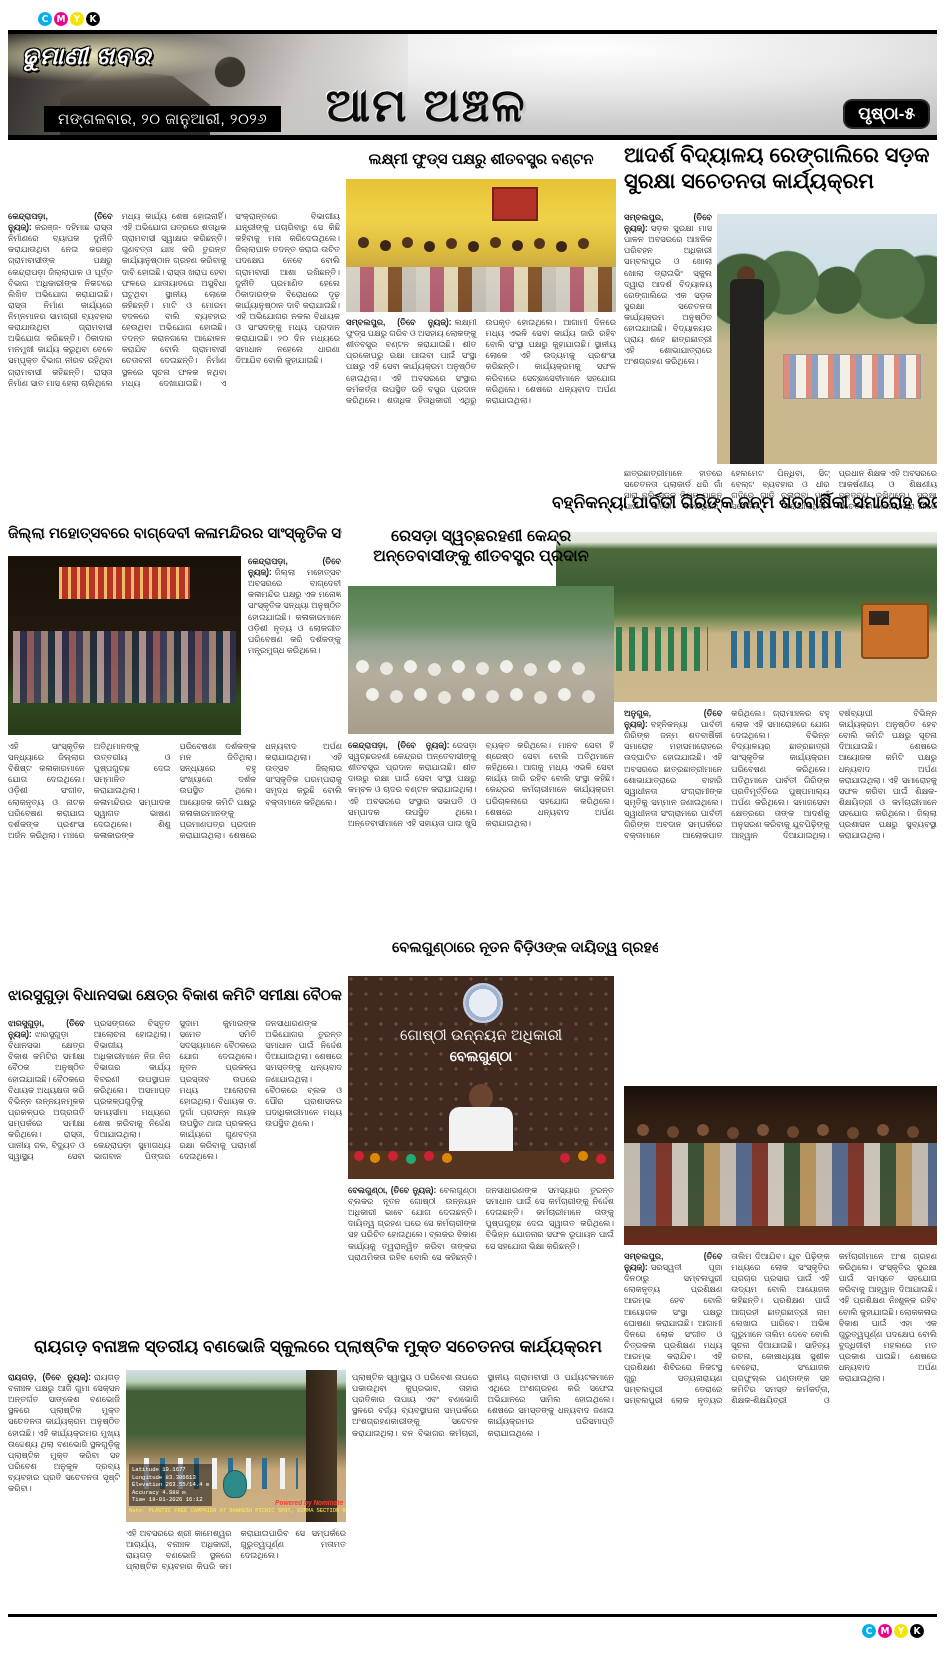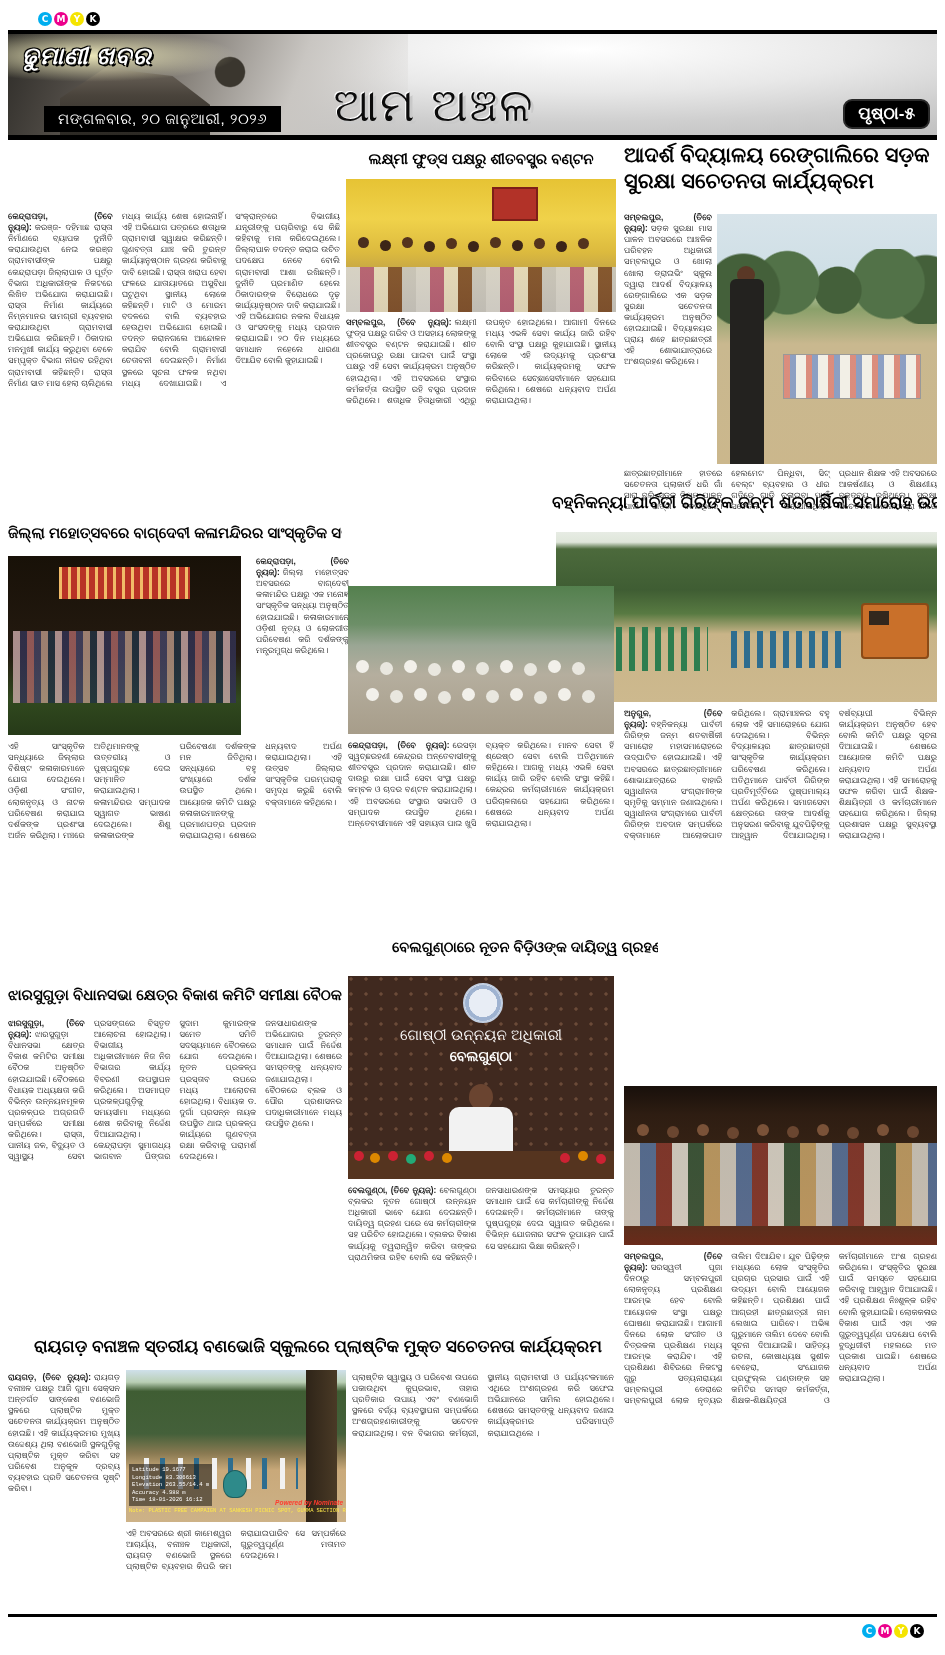--- a/index.html
+++ b/index.html
@@ -15,21 +15,21 @@
       background:linear-gradient(180deg,#6e665c 0%,#4a443c 40%,#2c2924 100%);
       clip-path:polygon(0 45%,30% 0,75% 12%,100% 55%,100% 100%,0 100%);}
   .mast-palm{position:absolute;left:205px;top:18px;width:34px;height:40px;border-radius:50%;
       background:radial-gradient(circle,#3a362e 0%,#3a362e 55%,transparent 60%);}
   .mast-glow{position:absolute;left:0;top:0;width:230px;height:48px;
       background:radial-gradient(ellipse at 35% 45%,rgba(255,250,200,.9),rgba(255,250,200,0) 70%);}
   .brand{position:absolute;left:14px;top:8px;font-size:24px;font-weight:bold;color:#fff;letter-spacing:1px;
       text-shadow:2px 2px 0 #000,-1px -1px 0 #000,1px -1px 0 #000,-1px 1px 0 #000;font-style:italic;}
   .datebox{position:absolute;left:36px;bottom:3px;background:#000;color:#fff;font-size:15px;
       padding:4px 14px;letter-spacing:.5px;}
-  .paper-title{position:absolute;left:296px;top:44px;width:260px;text-align:center;font-size:46px;font-weight:400;
+  .paper-title{position:absolute;left:288px;top:44px;width:260px;text-align:center;font-size:46px;font-weight:700;
       color:#0b0b0b;letter-spacing:2px;text-shadow:3px 3px 0 #c9c9c9,-1px -1px 0 #fff;}
   .pagenum{position:absolute;right:7px;bottom:6px;background:#000;color:#fff;border:2px solid #2a2a2a;
       border-radius:9px;padding:3px 13px;font-size:17px;font-weight:bold;}
   
   .cmyk{position:absolute;display:flex;gap:2px;}
   .cmyk span{width:14px;height:14px;border-radius:50%;color:#fff;font-size:9px;font-weight:bold;
       display:flex;align-items:center;justify-content:center;font-family:"DejaVu Sans",sans-serif;}
   
   .hl{position:absolute;font-weight:bold;color:#000;line-height:1.25;overflow:hidden;}
   .nowrap{white-space:nowrap;}
@@ -155,27 +155,31 @@
   </div>
   <div class="body-text cols3" style="left:624px;top:708px;width:313px;height:302px;">
     <span class="dateline">ଅନୁଗୁଳ, (ତିବେ ନ୍ୟୁଜ୍):</span><span>ବହ୍ନିକନ୍ୟା ପାର୍ବତୀ ଗିରିଙ୍କ ଜନ୍ମ ଶତବାର୍ଷିକୀ ସମାରୋହ ମହାସମାରୋହରେ ଉଦ୍‌ଘାଟିତ ହୋଇଯାଇଛି। ଏହି ଅବସରରେ ଛାତ୍ରଛାତ୍ରୀମାନେ ଶୋଭାଯାତ୍ରାରେ ବାହାରି ସ୍ୱାଧୀନତା ସଂଗ୍ରାମୀଙ୍କ ସ୍ମୃତିକୁ ସମ୍ମାନ ଜଣାଇଥିଲେ। ସ୍ୱାଧୀନତା ସଂଗ୍ରାମରେ ପାର୍ବତୀ ଗିରିଙ୍କ ଅବଦାନ ସମ୍ପର୍କରେ ବକ୍ତାମାନେ ଆଲୋକପାତ କରିଥିଲେ। ଗ୍ରାମାଞ୍ଚଳର ବହୁ ଲୋକ ଏହି ସମାରୋହରେ ଯୋଗ ଦେଇଥିଲେ। ବିଭିନ୍ନ ବିଦ୍ୟାଳୟର ଛାତ୍ରଛାତ୍ରୀ ସାଂସ୍କୃତିକ କାର୍ଯ୍ୟକ୍ରମ ପରିବେଷଣ କରିଥିଲେ। ଅତିଥିମାନେ ପାର୍ବତୀ ଗିରିଙ୍କ ପ୍ରତିମୂର୍ତ୍ତିରେ ପୁଷ୍ପମାଲ୍ୟ ଅର୍ପଣ କରିଥିଲେ। ସମାଜସେବା କ୍ଷେତ୍ରରେ ତାଙ୍କ ଆଦର୍ଶକୁ ଅନୁସରଣ କରିବାକୁ ଯୁବପିଢ଼ିଙ୍କୁ ଆହ୍ୱାନ ଦିଆଯାଇଥିଲା। ବର୍ଷବ୍ୟାପୀ ବିଭିନ୍ନ କାର୍ଯ୍ୟକ୍ରମ ଅନୁଷ୍ଠିତ ହେବ ବୋଲି କମିଟି ପକ୍ଷରୁ ସୂଚନା ଦିଆଯାଇଛି। ଶେଷରେ ଆୟୋଜକ କମିଟି ପକ୍ଷରୁ ଧନ୍ୟବାଦ ଅର୍ପଣ କରାଯାଇଥିଲା। ଏହି ସମାରୋହକୁ ସଫଳ କରିବା ପାଇଁ ଶିକ୍ଷକ-ଶିକ୍ଷୟିତ୍ରୀ ଓ କର୍ମଚାରୀମାନେ ସହଯୋଗ କରିଥିଲେ। ଜିଲ୍ଲା ପ୍ରଶାସନ ପକ୍ଷରୁ ସୁବ୍ୟବସ୍ଥା କରାଯାଇଥିଲା।</span>
   </div>
 
   <div class="hl nowrap" style="left:8px;top:524px;width:334px;font-size:15px;">ଜିଲ୍ଲା ମହୋତ୍ସବରେ ବାଗ୍‌ଦେବୀ କଳାମନ୍ଦିରର ସାଂସ୍କୃତିକ ସନ୍ଧ୍ୟା</div>
   <div class="ph ph-stage" style="left:8px;top:556px;width:233px;height:179px;">
     <div class="stage-banner"></div>
     <div class="stage-people"></div>
   </div>
-  <div class="body-text" style="left:248px;top:556px;width:93px;height:179px;margin-left:8px;">
+  <div class="body-text" style="left:248px;top:556px;width:93px;height:179px;">
     <span class="dateline">କେନ୍ଦ୍ରାପଡ଼ା, (ତିବେ ନ୍ୟୁଜ୍):</span><span>ଜିଲ୍ଲା ମହୋତ୍ସବ ଅବସରରେ ବାଗ୍‌ଦେବୀ କଳାମନ୍ଦିର ପକ୍ଷରୁ ଏକ ମନୋଜ୍ଞ ସାଂସ୍କୃତିକ ସନ୍ଧ୍ୟା ଅନୁଷ୍ଠିତ ହୋଇଯାଇଛି। କଳାକାରମାନେ ଓଡ଼ିଶୀ ନୃତ୍ୟ ଓ ଲୋକଗୀତ ପରିବେଷଣ କରି ଦର୍ଶକଙ୍କୁ ମନ୍ତ୍ରମୁଗ୍ଧ କରିଥିଲେ।</span>
   </div>
   <div class="body-text cols4" style="left:8px;top:741px;width:334px;height:190px;">
     <span>ଏହି ସାଂସ୍କୃତିକ ସନ୍ଧ୍ୟାରେ ଜିଲ୍ଲାର ବିଶିଷ୍ଟ କଳାକାରମାନେ ଯୋଗ ଦେଇଥିଲେ। ଓଡ଼ିଶୀ ସଂଗୀତ, ଲୋକନୃତ୍ୟ ଓ ନାଟକ ପରିବେଷଣ କରାଯାଇ ଦର୍ଶକଙ୍କ ପ୍ରଶଂସା ଅର୍ଜନ କରିଥିଲା। ମଞ୍ଚରେ ଅତିଥିମାନଙ୍କୁ ଉତ୍ତରୀୟ ଓ ପୁଷ୍ପଗୁଚ୍ଛ ଦେଇ ସମ୍ମାନିତ କରାଯାଇଥିଲା। କଳାମନ୍ଦିରର ସମ୍ପାଦକ ସ୍ୱାଗତ ଭାଷଣ ଦେଇଥିଲେ। ଶିଶୁ କଳାକାରଙ୍କ ପରିବେଷଣା ଦର୍ଶକଙ୍କ ମନ ଜିତିଥିଲା। ସନ୍ଧ୍ୟାରେ ବହୁ ସଂଖ୍ୟାରେ ଦର୍ଶକ ଉପସ୍ଥିତ ଥିଲେ। ଆୟୋଜକ କମିଟି ପକ୍ଷରୁ କଳାକାରମାନଙ୍କୁ ପ୍ରମାଣପତ୍ର ପ୍ରଦାନ କରାଯାଇଥିଲା। ଶେଷରେ ଧନ୍ୟବାଦ ଅର୍ପଣ କରାଯାଇଥିଲା। ଏହି ଉତ୍ସବ ଜିଲ୍ଲାର ସାଂସ୍କୃତିକ ପରମ୍ପରାକୁ ସମୃଦ୍ଧ କରୁଛି ବୋଲି ବକ୍ତାମାନେ କହିଥିଲେ।</span>
   </div>
 
+  <div class="hl center" style="left:348px;top:526px;width:266px;height:56px;font-size:16px;">
+    <div>ରେସଡ଼ା ସ୍ୱଚ୍ଛରହଣୀ କେନ୍ଦ୍ର</div>
+    <div>ଅନ୍ତେବାସୀଙ୍କୁ ଶୀତବସ୍ତ୍ର ପ୍ରଦାନ</div>
+  </div>
   <div class="ph ph-shawl" style="left:348px;top:586px;width:266px;height:148px;">
     <div class="shawl-row s1" style="left:8px;top:74px;"></div>
     <div class="shawl-row s1" style="left:18px;top:102px;"></div>
   </div>
   <div class="body-text cols2" style="left:348px;top:740px;width:266px;height:191px;">
     <span class="dateline">କେନ୍ଦ୍ରାପଡ଼ା, (ତିବେ ନ୍ୟୁଜ୍):</span><span>ରେସଡ଼ା ସ୍ୱଚ୍ଛରହଣୀ କେନ୍ଦ୍ରର ଅନ୍ତେବାସୀଙ୍କୁ ଶୀତବସ୍ତ୍ର ପ୍ରଦାନ କରାଯାଇଛି। ଶୀତ ଦାଉରୁ ରକ୍ଷା ପାଇଁ ସେବା ସଂସ୍ଥା ପକ୍ଷରୁ କମ୍ବଳ ଓ ଚାଦର ବଣ୍ଟନ କରାଯାଇଥିଲା। ଏହି ଅବସରରେ ସଂସ୍ଥାର ସଭାପତି ଓ ସମ୍ପାଦକ ଉପସ୍ଥିତ ଥିଲେ। ଅନ୍ତେବାସୀମାନେ ଏହି ସହାୟତା ପାଇ ଖୁସି ବ୍ୟକ୍ତ କରିଥିଲେ। ମାନବ ସେବା ହିଁ ଶ୍ରେଷ୍ଠ ସେବା ବୋଲି ଅତିଥିମାନେ କହିଥିଲେ। ଆଗକୁ ମଧ୍ୟ ଏଭଳି ସେବା କାର୍ଯ୍ୟ ଜାରି ରହିବ ବୋଲି ସଂସ୍ଥା କହିଛି। କେନ୍ଦ୍ରର କର୍ମଚାରୀମାନେ କାର୍ଯ୍ୟକ୍ରମ ପରିଚାଳନାରେ ସହଯୋଗ କରିଥିଲେ। ଶେଷରେ ଧନ୍ୟବାଦ ଅର୍ପଣ କରାଯାଇଥିଲା।</span>
   </div>
 
   <div class="hl nowrap" style="left:8px;top:986px;width:334px;font-size:15px;">ଝାରସୁଗୁଡ଼ା ବିଧାନସଭା କ୍ଷେତ୍ର ବିକାଶ କମିଟି ସମୀକ୍ଷା ବୈଠକ ଅନୁଷ୍ଠିତ</div>
   <div class="body-text cols4" style="left:8px;top:1018px;width:334px;height:290px;">

